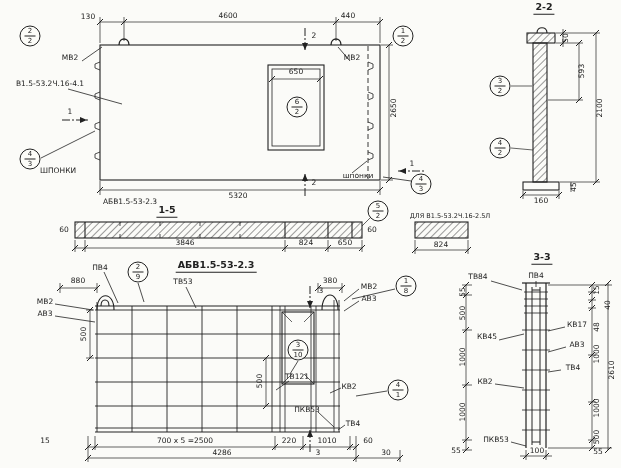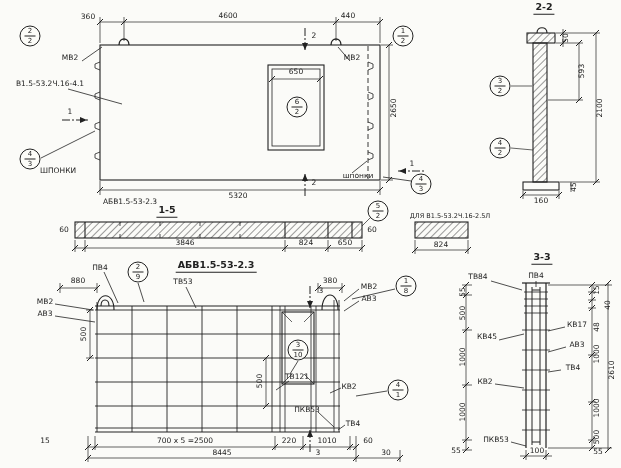--- a/index.html
+++ b/index.html
@@ -155,21 +155,21 @@
   </svg>
 
   <div class="callout" style="left:30px;top:36px">
     <span class="ct">2</span>
     <span class="cb">2</span>
   </div>
   <div class="callout" style="left:403px;top:36px">
     <span class="ct">1</span>
     <span class="cb">2</span>
   </div>
-  <div class="lbl" style="left:88px;top:17px">360</div>
+  <div class="lbl" style="left:88px;top:17px">130</div>
   <div class="lbl" style="left:228px;top:16px">4600</div>
   <div class="lbl" style="left:348px;top:16px">440</div>
   <div class="lbl" style="left:70px;top:58px">МВ2</div>
   <div class="lbl" style="left:352px;top:58px">МВ2</div>
   <div class="lbl" style="left:50px;top:84px">В1.5-53.2Ч.16-4.1</div>
   <div class="lbl" style="left:296px;top:72px">650</div>
   <div class="callout" style="left:297px;top:107px">
     <span class="ct">6</span>
     <span class="cb">2</span>
   </div>
@@ -250,21 +250,21 @@
     <span class="cb">1</span>
   </div>
   <div class="lbl" style="left:307px;top:410px">ПКВ53</div>
   <div class="lbl" style="left:353px;top:424px">ТВ4</div>
   <div class="lbl" style="left:45px;top:441px">15</div>
   <div class="lbl" style="left:185px;top:441px">700 х 5 =2500</div>
   <div class="lbl" style="left:289px;top:441px">220</div>
   <div class="lbl" style="left:327px;top:441px">1010</div>
   <div class="lbl" style="left:368px;top:441px">60</div>
   <div class="lbl" style="left:318px;top:453px">3</div>
-  <div class="lbl" style="left:222px;top:453px">8445</div>
+  <div class="lbl" style="left:222px;top:453px">4286</div>
   <div class="lbl" style="left:386px;top:453px">30</div>
 
   <div class="lbl ttl" style="left:542px;top:258px">3-3</div>
   <div class="lbl" style="left:478px;top:277px">ТВ84</div>
   <div class="lbl" style="left:536px;top:276px">ПВ4</div>
   <div class="lbl rot" style="left:463px;top:292px">55</div>
   <div class="lbl rot" style="left:463px;top:313px">500</div>
   <div class="lbl rot" style="left:463px;top:357px">1000</div>
   <div class="lbl rot" style="left:463px;top:412px">1000</div>
   <div class="lbl" style="left:456px;top:451px">55</div>

